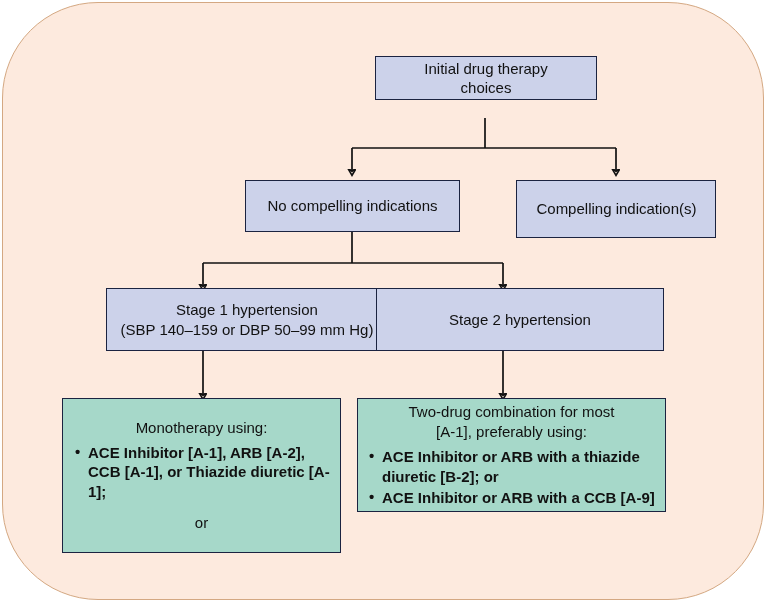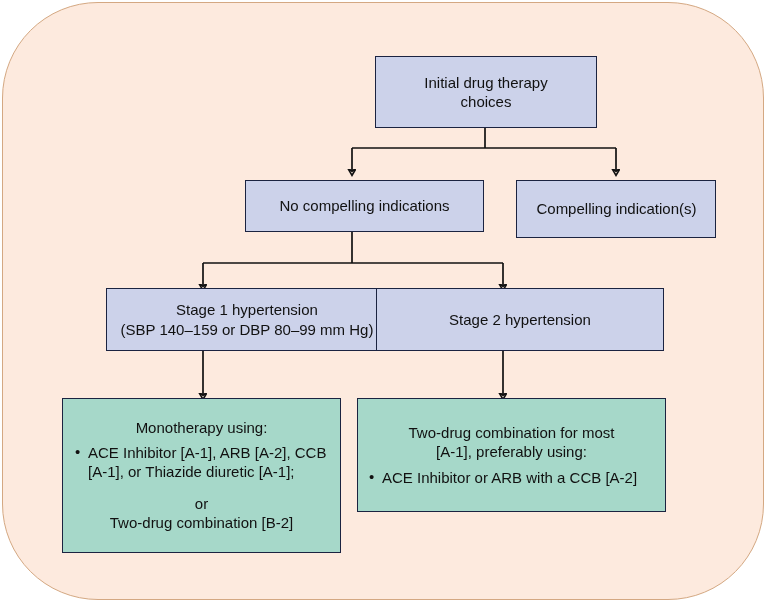--- a/index.html
+++ b/index.html
@@ -45,20 +45,21 @@
   .bullets {
     margin: 0;
     padding: 0;
     list-style: none;
     width: 100%;
   }
   .bullets li {
     position: relative;
     padding-left: 15px;
     text-align: left;
+    font-weight: bold;
   }
   .bullets li::before {
     content: "\2022";
     position: absolute;
     left: 2px;
     top: -1px;
     font-size: 15px;
     line-height: 1.30;
   }
   .pad-h { padding: 0 10px; }
@@ -102,52 +103,52 @@
 
     <g>
       <path d="M203,351 L203,396" marker-end="url(#arrowhead)"></path>
     </g>
 
     <g>
       <path d="M503,351 L503,396" marker-end="url(#arrowhead)"></path>
     </g>
   </svg>
 
-  <div class="node blue center pad-h" style="left:375px; top:56px; width:222px; height:72px;">
+  <div class="node blue center pad-h" style="left:375px; top:56px; width:222px; height:44px;">
     <span class="ln tcenter">Initial drug therapy</span>
     <span class="ln tcenter">choices</span>
   </div>
 
-  <div class="node blue center pad-h" style="left:245px; top:180px; width:239px; height:52px;">
+  <div class="node blue center pad-h" style="left:245px; top:180px; width:215px; height:52px;">
     <span class="ln tcenter">No compelling indications</span>
   </div>
 
   <div class="node blue center pad-h" style="left:516px; top:180px; width:200px; height:58px;padding-left:11px;">
     <span class="ln tcenter">Compelling indication(s)</span>
   </div>
 
   <div class="node blue center pad-h" style="left:62px; top:288px; width:282px; height:63px;margin-left:44px;">
     <span class="ln tcenter">Stage 1 hypertension</span>
-    <span class="ln tcenter">(SBP 140–159 or DBP 80–99 mm Hg)</span>
+    <span class="ln tcenter">(SBP 140–159 or DBP 50–99 mm Hg)</span>
   </div>
 
   <div class="node blue center pad-h" style="left:376px; top:288px; width:288px; height:63px;">
     <span class="ln tcenter">Stage 2 hypertension</span>
   </div>
 
   <div class="node green" style="left:62px; top:398px; width:279px; height:155px; padding:0 10px;">
     <span class="ln tcenter" style="margin-bottom:5px;">Monotherapy using:</span>
     <ul class="bullets">
       <li>ACE Inhibitor [A-1], ARB [A-2], CCB [A-1], or Thiazide diuretic [A-1];</li>
     </ul>
     <span class="ln tcenter" style="margin-top:12px;">or</span>
-    <span class="ln tcenter">Two-drug combination [B-2]</span>
   </div>
 
   <div class="node green" style="left:357px; top:398px; width:309px; height:114px; padding:4px 9px;">
     <span class="ln tcenter">Two-drug combination for most</span>
     <span class="ln tcenter" style="margin-bottom:6px;">[A-1], preferably using:</span>
     <ul class="bullets">
-      <li>ACE Inhibitor or ARB with a CCB [A-2]</li>
+      <li style="margin-bottom:2px;">ACE Inhibitor or ARB with a thiazide diuretic [B-2]; or</li>
+      <li>ACE Inhibitor or ARB with a CCB [A-9]</li>
     </ul>
   </div>
 
 </div>
 
 </body></html>

